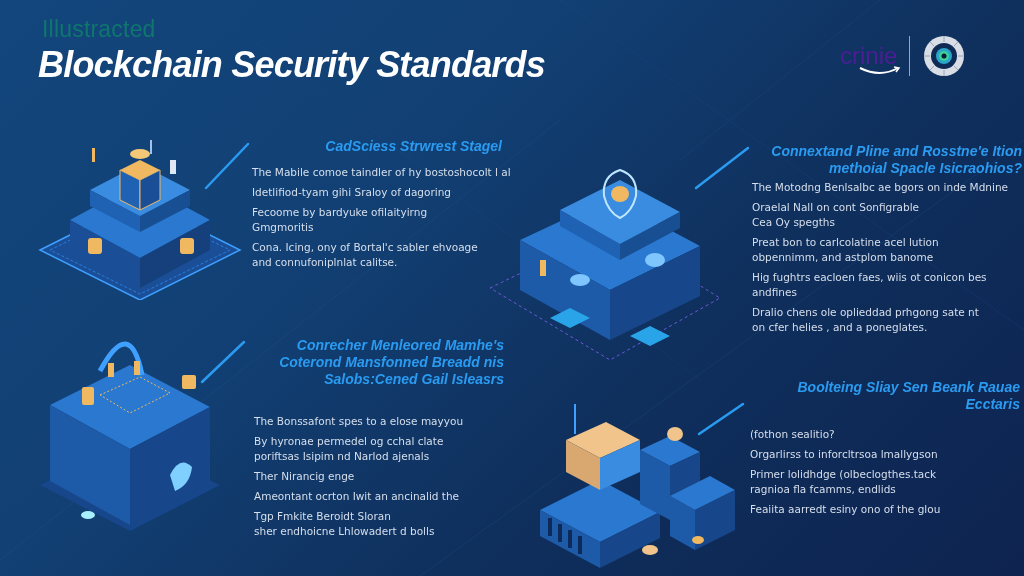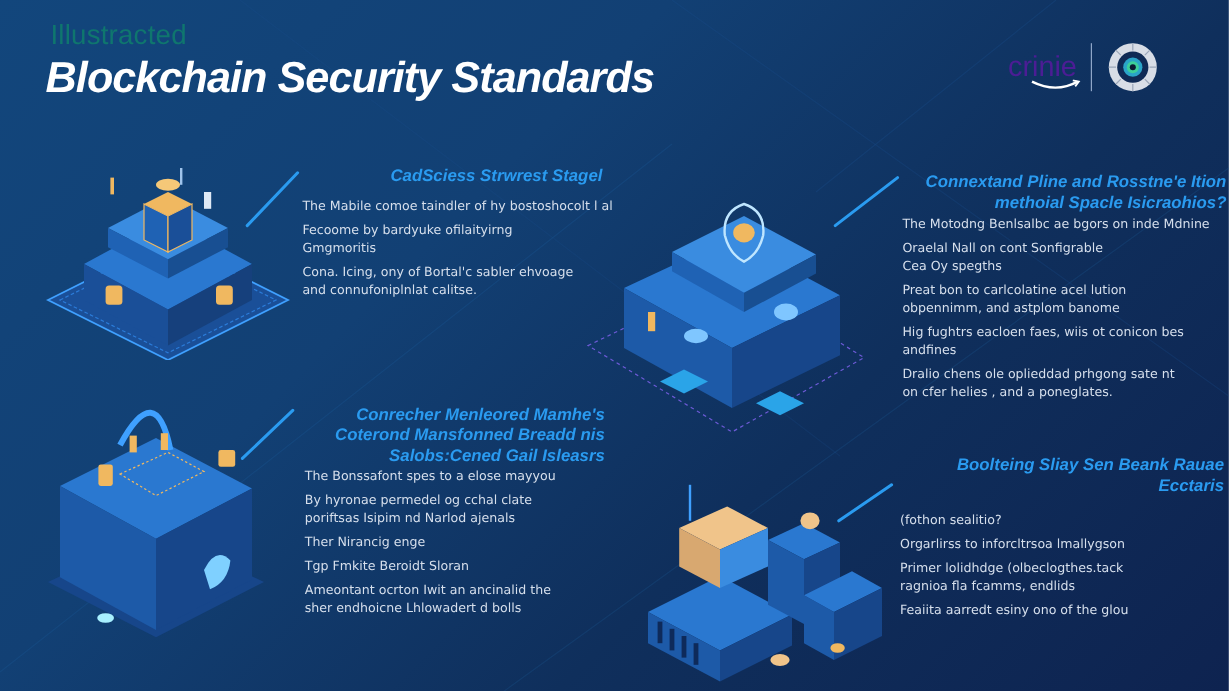--- a/index.html
+++ b/index.html
@@ -98,20 +98,21 @@
 </svg>
 <svg class="connector" style="left:204px;top:140px" width="46" height="50" viewBox="0 0 46 50">
   <path d="M2 48 L44 4" stroke="#2a9bf0" stroke-width="2.5" stroke-linecap="round"></path>
 </svg>
 <div class="section" style="left:252px;top:138px;width:250px">
   <div class="sec-head">
     <span class="line">CadSciess Strwrest Stagel</span>
   </div>
   <div class="sec-body">
     <span class="line">The Mabile comoe taindler of hy bostoshocolt l al</span>
+    <span class="line gap">Idetlifiod-tyam gihi Sraloy of dagoring</span>
     <span class="line gap">Fecoome by bardyuke ofilaityirng</span>
     <span class="line">Gmgmoritis</span>
     <span class="line gap">Cona. Icing, ony of Bortal'c sabler ehvoage</span>
     <span class="line">and connufoniplnlat calitse.</span>
   </div>
 </div>
 
 <svg class="illus" style="left:480px;top:160px" width="240" height="210" viewBox="0 0 240 210">
   <polygon points="10,128 130,70 240,138 130,200" fill="none" stroke="#6c5ad6" stroke-width="1" stroke-dasharray="3 3"></polygon>
   <polygon points="40,80 130,38 220,86 130,130" fill="#2a78d0"></polygon>
@@ -161,32 +162,32 @@
   <rect x="78" y="38" width="6" height="14" fill="#f0b860"></rect>
   <rect x="104" y="36" width="6" height="14" fill="#f0b860"></rect>
   <rect x="152" y="50" width="14" height="14" rx="2" fill="#f0b860"></rect>
   <path d="M140 150 Q150 130 162 142 Q160 160 145 166 Z" fill="#7fd0ff"></path>
   <ellipse cx="58" cy="190" rx="7" ry="4" fill="#a8f0ff"></ellipse>
 </svg>
 <svg class="connector" style="left:200px;top:338px" width="46" height="46" viewBox="0 0 46 46">
   <path d="M2 44 L44 4" stroke="#2a9bf0" stroke-width="2.5" stroke-linecap="round"></path>
 </svg>
 <div class="section" style="left:254px;top:337px;width:250px">
-  <div class="sec-head" style="margin-bottom:2px">
+  <div class="sec-head" style="margin-bottom:26px">
     <span class="line">Conrecher Menleored Mamhe's</span>
     <span class="line">Coterond Mansfonned Breadd nis</span>
     <span class="line">Salobs:Cened Gail Isleasrs</span>
   </div>
   <div class="sec-body">
     <span class="line">The Bonssafont spes to a elose mayyou</span>
     <span class="line gap">By hyronae permedel og cchal clate</span>
     <span class="line">poriftsas Isipim nd Narlod ajenals</span>
     <span class="line gap">Ther Nirancig enge</span>
+    <span class="line gap">Ameontant ocrton Iwit an ancinalid the</span>
     <span class="line gap">Tgp Fmkite Beroidt Sloran</span>
-    <span class="line gap">Ameontant ocrton Iwit an ancinalid the</span>
     <span class="line">sher endhoicne Lhlowadert d bolls</span>
   </div>
 </div>
 
 <svg class="illus" style="left:530px;top:400px" width="210" height="176" viewBox="0 0 210 176">
   <polygon points="10,110 70,80 130,112 70,142" fill="#2a78d0"></polygon>
   <polygon points="10,110 70,142 70,168 10,136" fill="#1d5aa8"></polygon>
   <polygon points="130,112 70,142 70,168 130,138" fill="#17468a"></polygon>
   <g fill="#0e2a5a">
     <rect x="18" y="118" width="4" height="18"></rect>

